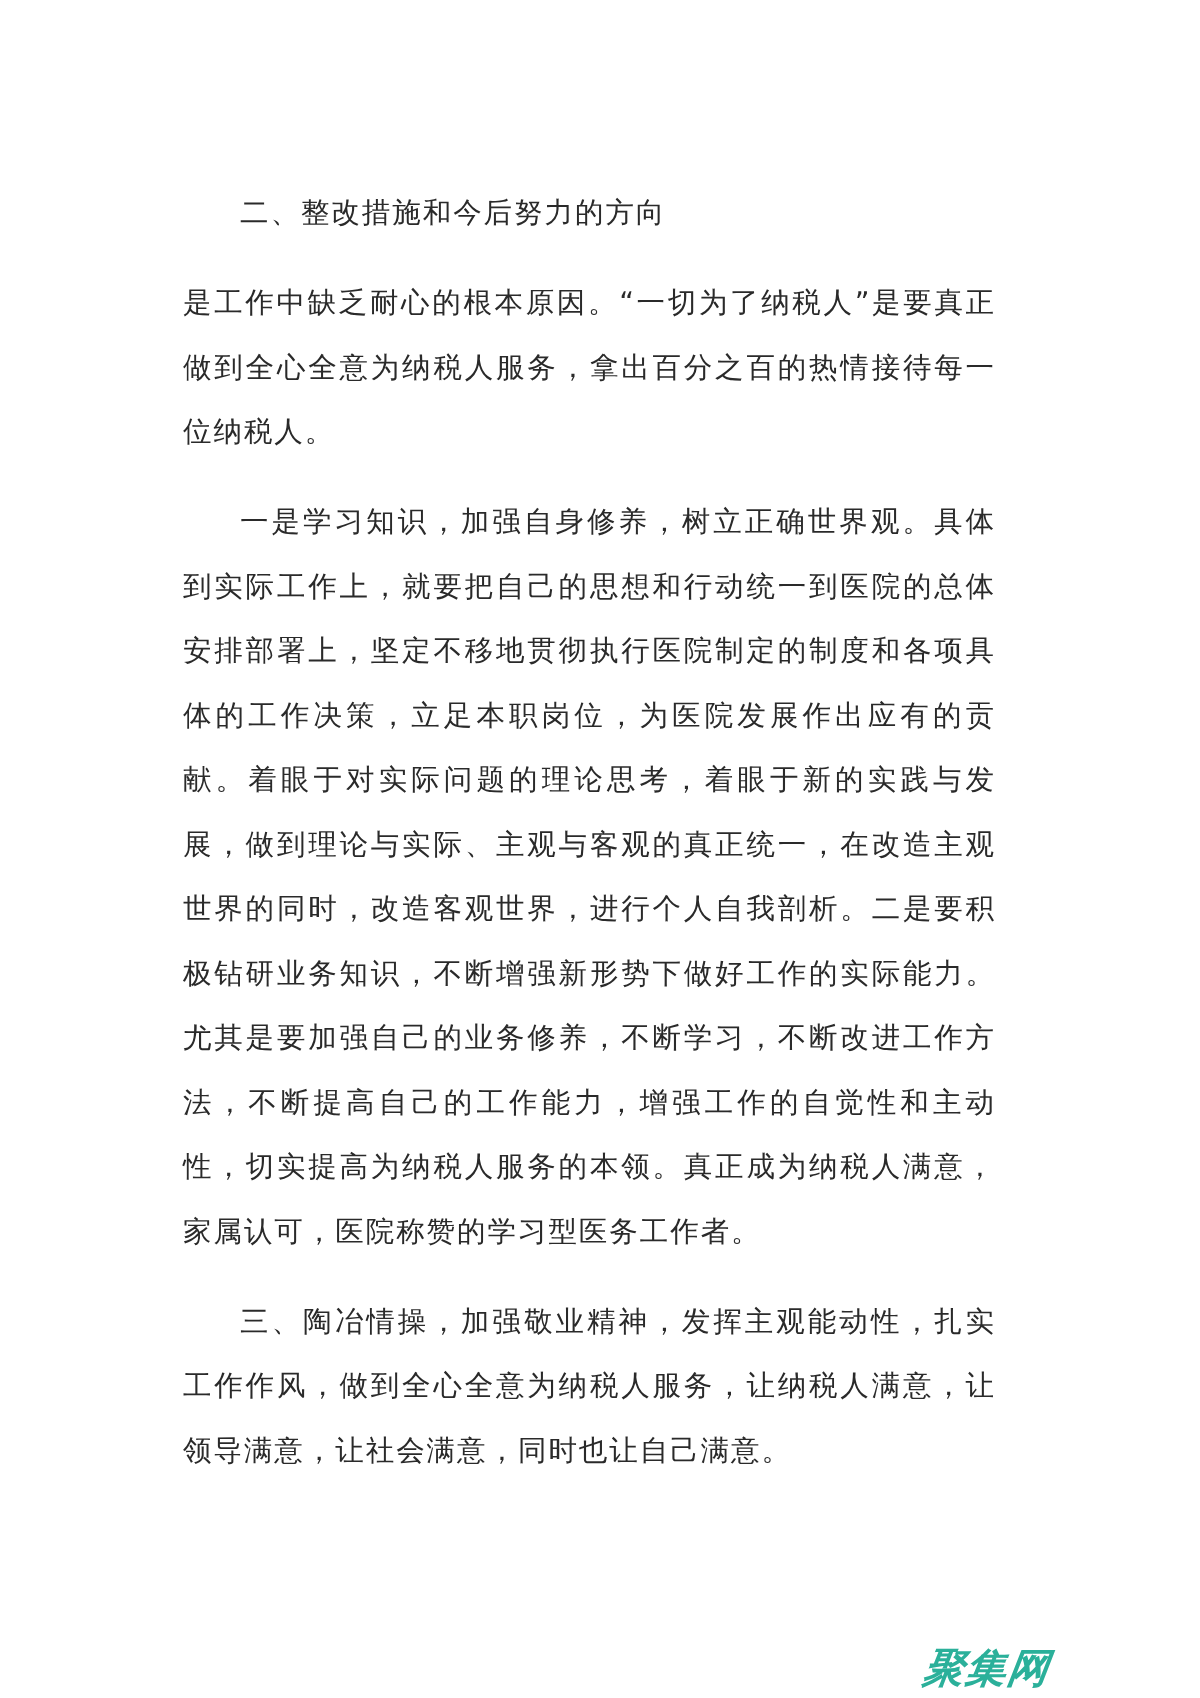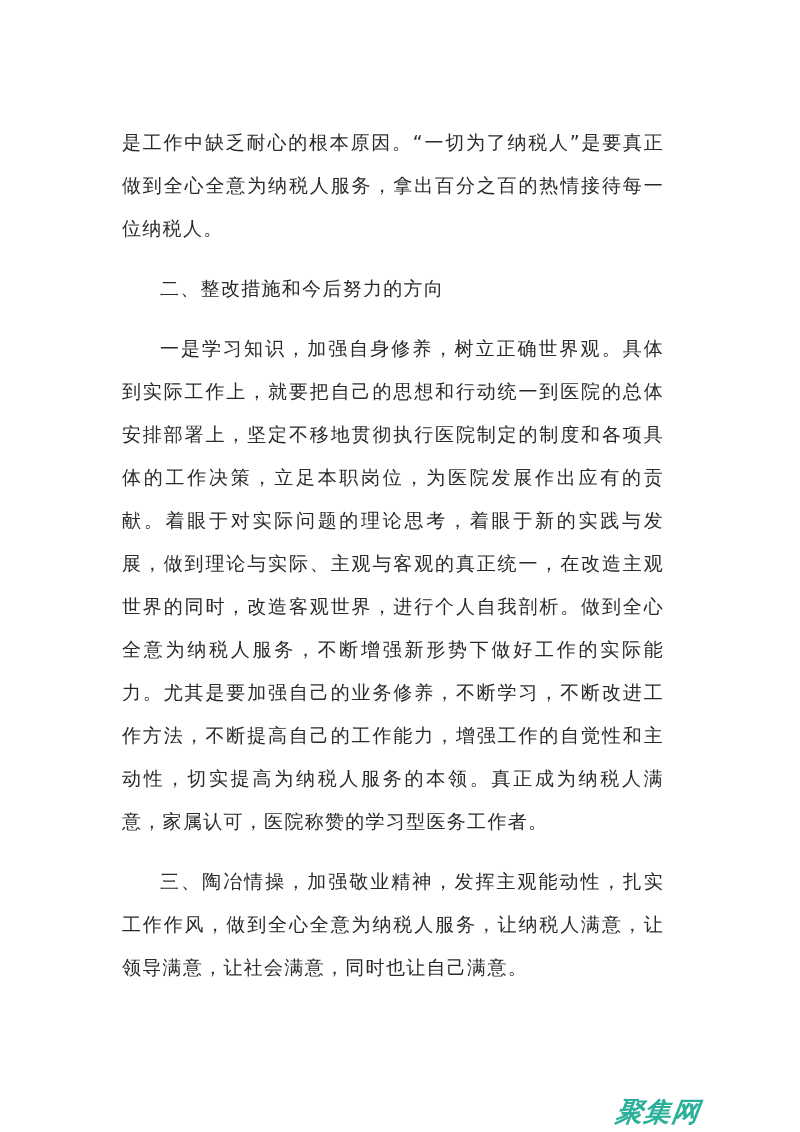--- a/index.html
+++ b/index.html
@@ -31,19 +31,19 @@
     font-size: 27px;
     letter-spacing: 1px;
     color: #2bb09a;
     transform: skewX(-8deg);
   }
 </style>
 </head>
 <body>
 
 <div class="page">
+  <p class="para indent">二、整改措施和今后努力的方向</p>
   <p class="para">是工作中缺乏耐心的根本原因。“一切为了纳税人”是要真正做到全心全意为纳税人服务，拿出百分之百的热情接待每一位纳税人。</p>
-  <p class="para indent">二、整改措施和今后努力的方向</p>
-  <p class="para indent">一是学习知识，加强自身修养，树立正确世界观。具体到实际工作上，就要把自己的思想和行动统一到医院的总体安排部署上，坚定不移地贯彻执行医院制定的制度和各项具体的工作决策，立足本职岗位，为医院发展作出应有的贡献。着眼于对实际问题的理论思考，着眼于新的实践与发展，做到理论与实际、主观与客观的真正统一，在改造主观世界的同时，改造客观世界，进行个人自我剖析。做到全心全意为纳税人服务，不断增强新形势下做好工作的实际能力。尤其是要加强自己的业务修养，不断学习，不断改进工作方法，不断提高自己的工作能力，增强工作的自觉性和主动性，切实提高为纳税人服务的本领。真正成为纳税人满意，家属认可，医院称赞的学习型医务工作者。</p>
+  <p class="para indent">一是学习知识，加强自身修养，树立正确世界观。具体到实际工作上，就要把自己的思想和行动统一到医院的总体安排部署上，坚定不移地贯彻执行医院制定的制度和各项具体的工作决策，立足本职岗位，为医院发展作出应有的贡献。着眼于对实际问题的理论思考，着眼于新的实践与发展，做到理论与实际、主观与客观的真正统一，在改造主观世界的同时，改造客观世界，进行个人自我剖析。二是要积极钻研业务知识，不断增强新形势下做好工作的实际能力。尤其是要加强自己的业务修养，不断学习，不断改进工作方法，不断提高自己的工作能力，增强工作的自觉性和主动性，切实提高为纳税人服务的本领。真正成为纳税人满意，家属认可，医院称赞的学习型医务工作者。</p>
   <p class="para indent">三、陶冶情操，加强敬业精神，发挥主观能动性，扎实工作作风，做到全心全意为纳税人服务，让纳税人满意，让领导满意，让社会满意，同时也让自己满意。</p>
 </div>
 
 <div class="watermark">聚集网</div>
 
 </body></html>

